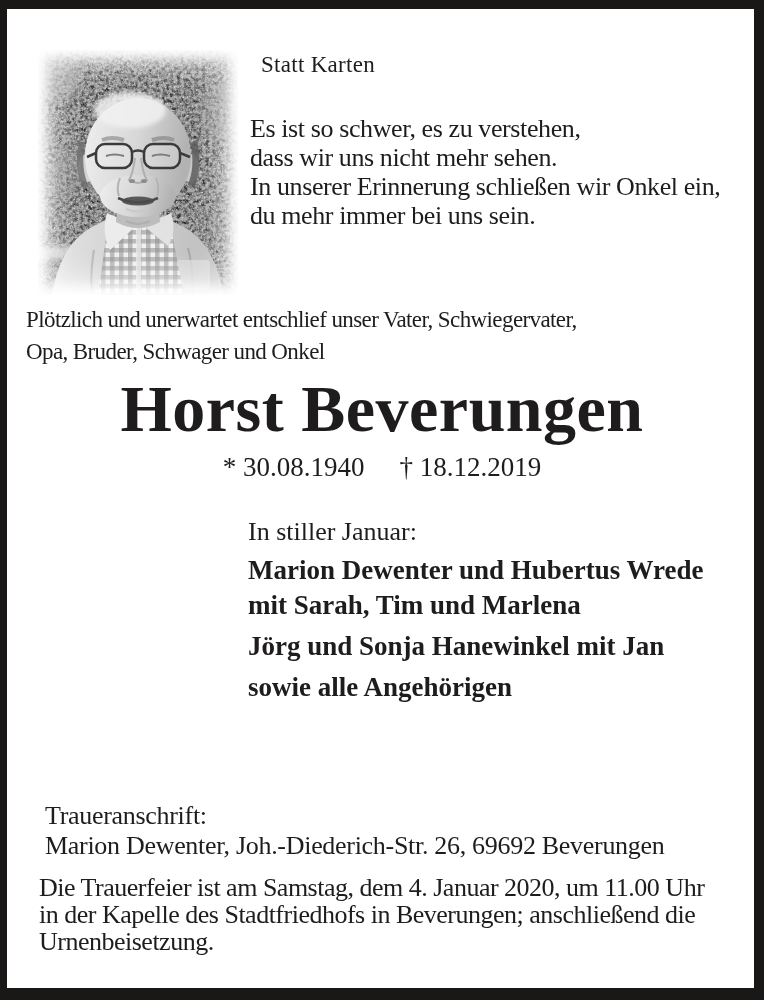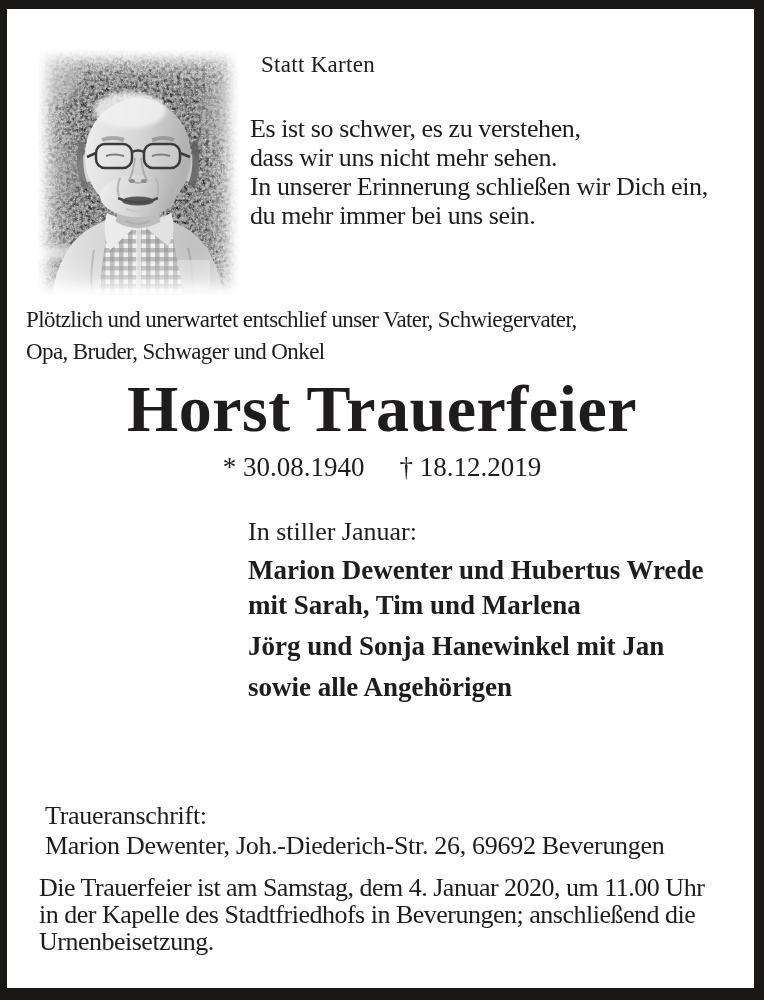--- a/index.html
+++ b/index.html
@@ -140,30 +140,30 @@
       <path d="M88,171 Q100,177 112,171" stroke="#ababab" stroke-width="2" fill="none" opacity="0.8"></path>
     </svg>
     <div class="photo-vignette"></div>
   </div>
 
   <div class="statt">Statt Karten</div>
 
   <div class="poem">
     <div>Es ist so schwer, es zu verstehen,</div>
     <div>dass wir uns nicht mehr sehen.</div>
-    <div>In unserer Erinnerung schließen wir Dich ein,</div>
+    <div>In unserer Erinnerung schließen wir Onkel ein,</div>
     <div>du mehr immer bei uns sein.</div>
   </div>
 
   <div class="intro">
     <div>Plötzlich und unerwartet entschlief unser Vater, Schwiegervater,</div>
     <div>Opa, Bruder, Schwager und Onkel</div>
   </div>
 
-  <div class="title">Horst Trauerfeier</div>
+  <div class="title">Horst Beverungen</div>
 
   <div class="dates">
     <span class="birth">* 30.08.1940</span><span class="death">† 18.12.2019</span>
   </div>
 
   <div class="mourn-label">In stiller Januar:</div>
 
   <div class="mourners">
     <div class="mourner-group">
       <div>Marion Dewenter und Hubertus Wrede</div>

